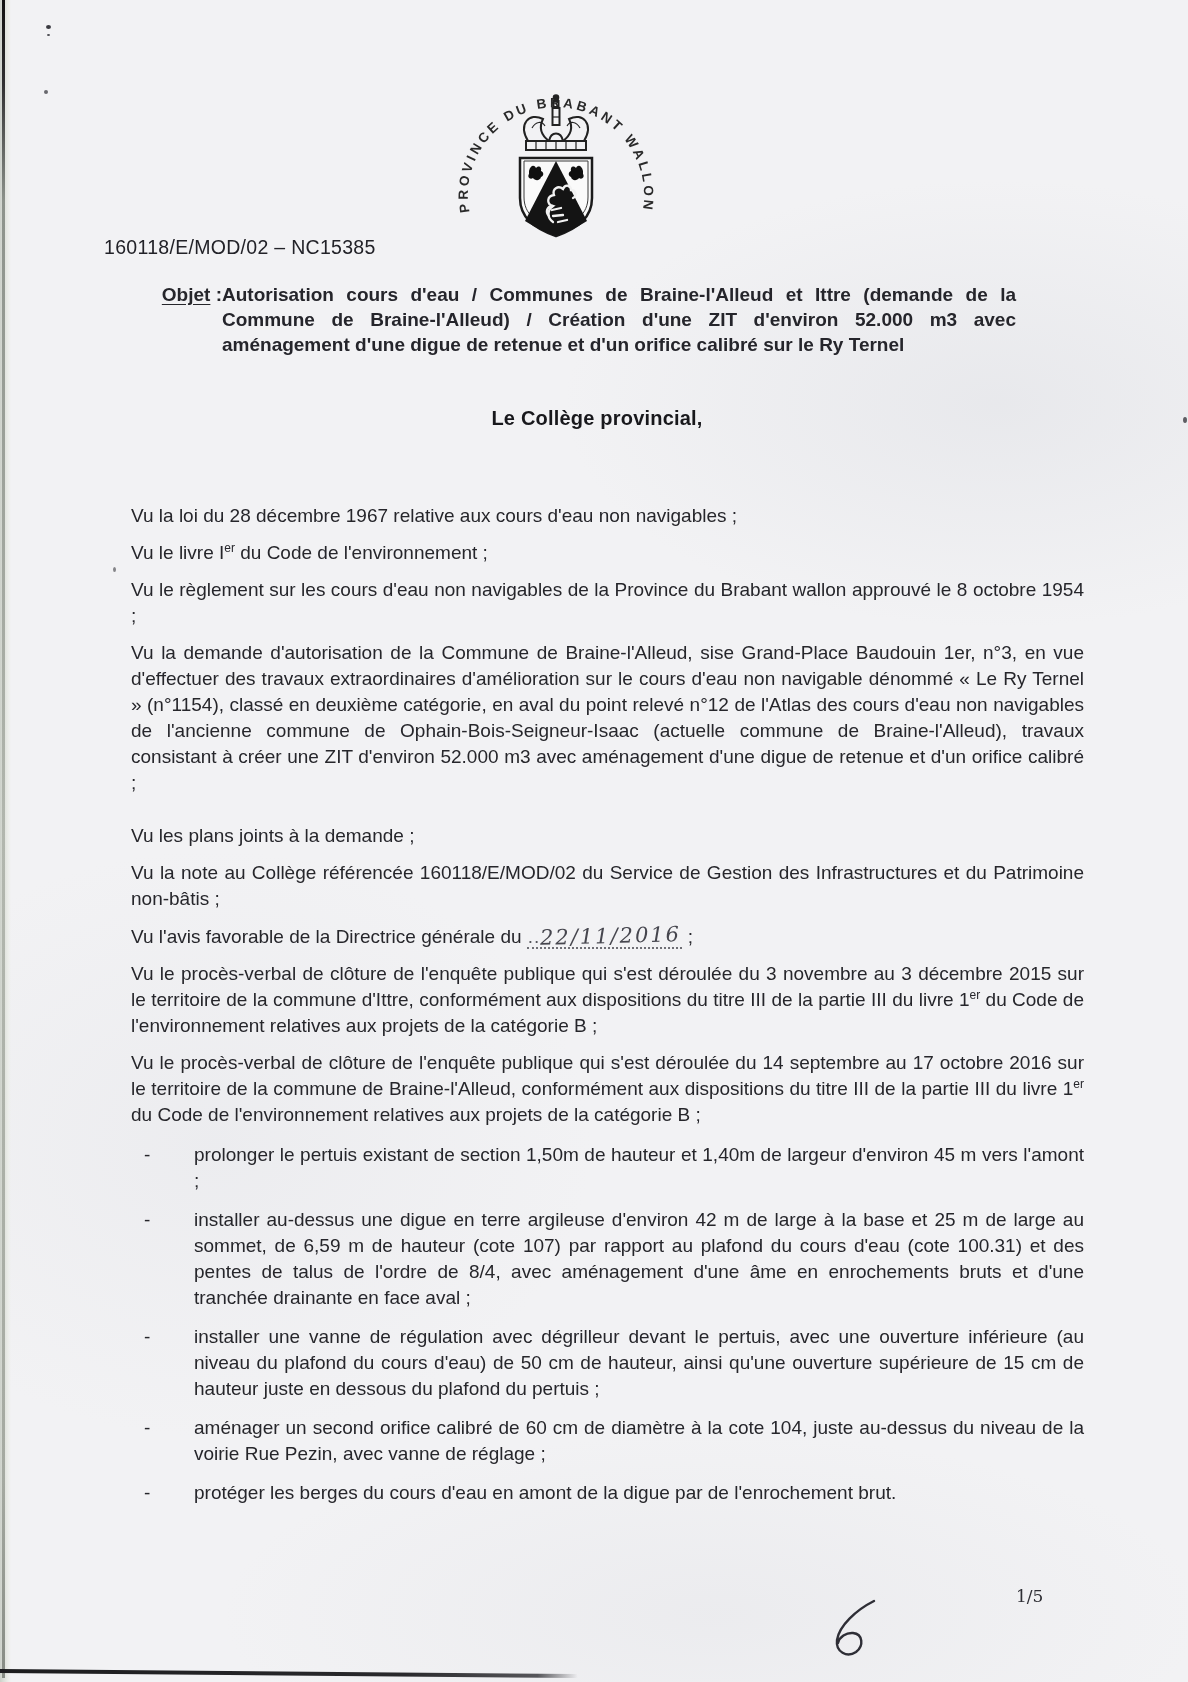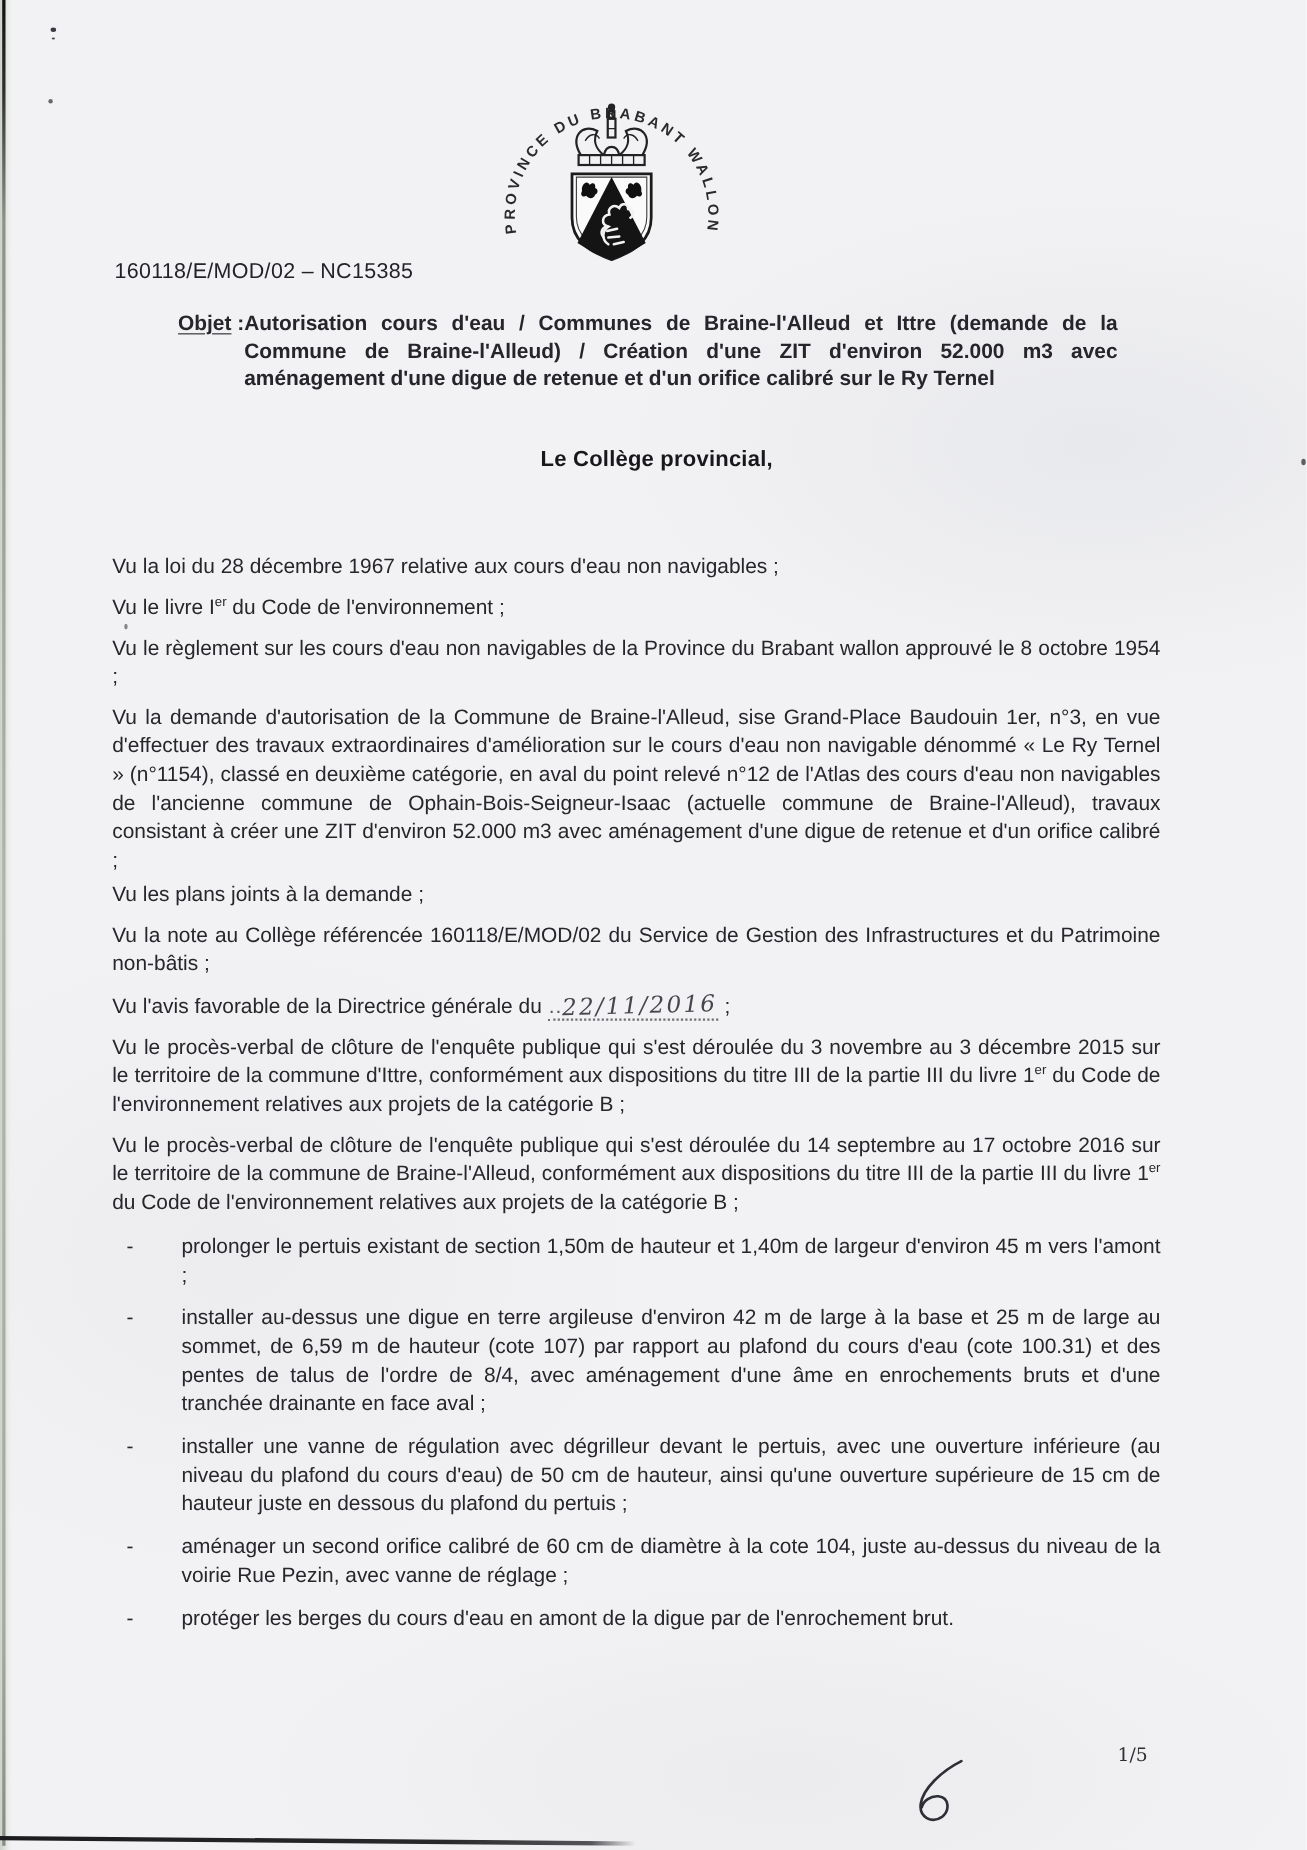--- a/index.html
+++ b/index.html
@@ -33,24 +33,24 @@
   .reference{position:absolute;left:104px;top:236px;font-size:19.5px;letter-spacing:.3px;color:#222228;}
   .objet{position:absolute;left:140px;top:282px;width:876px;display:grid;grid-template-columns:82px 1fr;
     font-size:19px;line-height:25px;}
   .objet .lbl{font-weight:bold;white-space:nowrap;text-align:right;}
   .objet .lbl .u{text-decoration:underline;text-underline-offset:3px;}
   .objet .txt{text-align:justify;color:#25252b;font-weight:bold;}
   .doc-heading{position:absolute;left:0;top:407px;width:1112px;text-align:center;
     font-size:20px;font-weight:bold;color:#18181c;letter-spacing:.2px;margin-left:41px;}
 
   
-  .body-text{position:absolute;left:102px;top:503px;width:953px;font-size:19px;line-height:26px;
+  .body-text{position:absolute;left:131px;top:503px;width:953px;font-size:19px;line-height:26px;
     text-align:justify;color:#26262b;}
   .body-text p{margin:0 0 11px 0;}
-  .body-text p.sp{margin-bottom:5px;}
+  .body-text p.sp{margin-bottom:27px;}
   sup.sup{font-size:12px;line-height:0;vertical-align:super;}
   .dotline{border-bottom:2px dotted #6f6f75;padding:0 1px;}
   .dots{color:#55555c;letter-spacing:1px;}
   .hand-date{display:inline-block;font-family:"DejaVu Serif",serif;font-style:italic;font-size:21px;
     color:#46464e;letter-spacing:2px;transform:rotate(-1.5deg);}
   .works{margin-top:14px;}
   .work-item{display:flex;margin-bottom:13px;}
   .work-item .dash{flex:0 0 50px;padding-left:13px;}
   .work-item .wtxt{flex:1;text-align:justify;}
 

